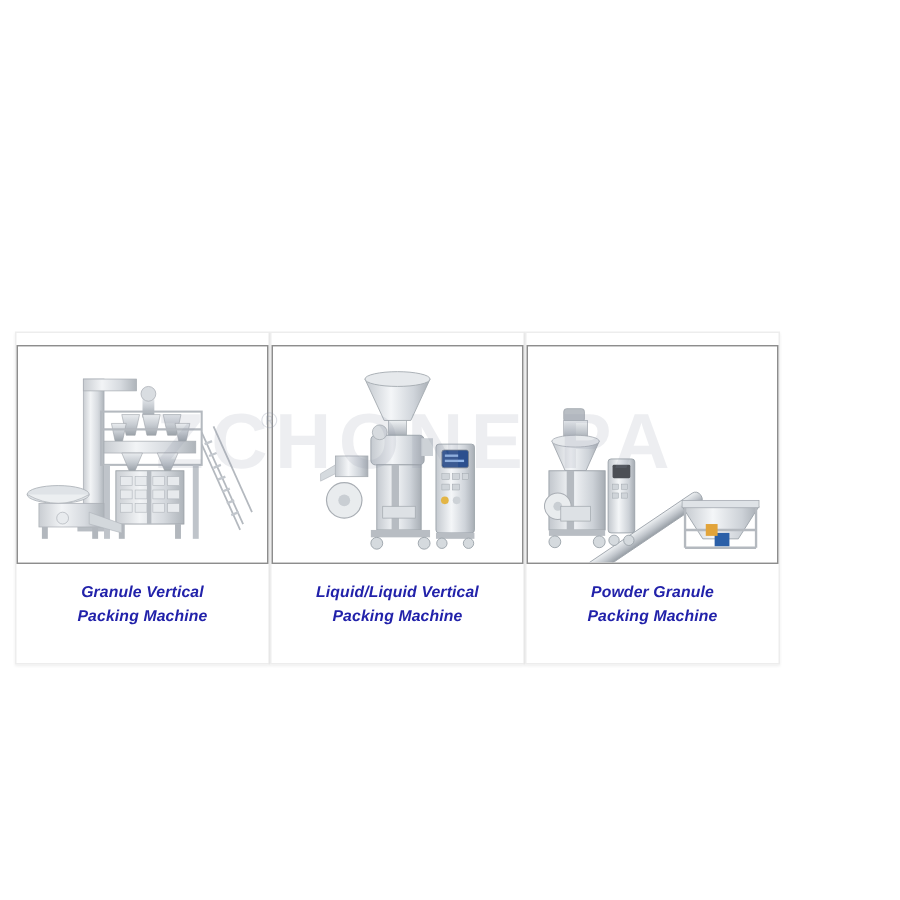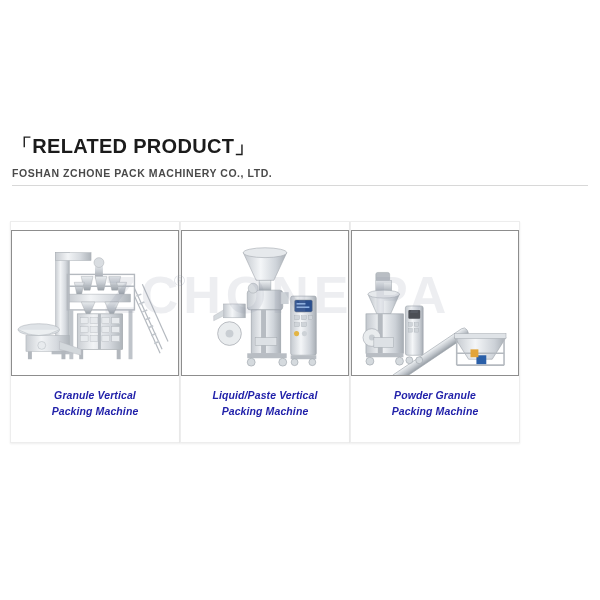--- a/index.html
+++ b/index.html
@@ -121,25 +121,20 @@
     top: 10px;
     font-size: 15px;
     color: rgba(140,150,170,0.30);
   }
 </style>
 </head>
 <body>
 
 <div class="page">
 
-  <div class="header">
-    <div class="header-title">「RELATED PRODUCT」</div>
-    <div class="header-sub">FOSHAN ZCHONE PACK MACHINERY CO., LTD.</div>
-    <div class="header-rule"></div>
-  </div>
 
   <div class="cards">
 
     <div class="card">
       <div class="thumb">
         <svg viewBox="0 0 168 146" xmlns="http://www.w3.org/2000/svg">
           <defs>
             <linearGradient id="g1" x1="0" y1="0" x2="1" y2="0">
               <stop offset="0%" stop-color="#c9cdd2"></stop>
               <stop offset="35%" stop-color="#f2f4f6"></stop>
@@ -286,21 +281,21 @@
           <rect x="110" y="126" width="26" height="4" fill="#b8bdc3"></rect>
           <circle cx="70" cy="133" r="4" fill="#d5dade" stroke="#9aa1a8" stroke-width="0.6"></circle>
           <circle cx="102" cy="133" r="4" fill="#d5dade" stroke="#9aa1a8" stroke-width="0.6"></circle>
           <circle cx="114" cy="133" r="3.5" fill="#d5dade" stroke="#9aa1a8" stroke-width="0.6"></circle>
           <circle cx="132" cy="133" r="3.5" fill="#d5dade" stroke="#9aa1a8" stroke-width="0.6"></circle>
 
           <rect x="74" y="108" width="22" height="8" fill="#dde1e5" stroke="#a3a9af" stroke-width="0.5"></rect>
         </svg>
       </div>
       <div class="caption">
-        <span>Liquid/Paste Vertical</span>
+        <span>Liquid/Liquid Vertical</span>
         <span class="l2">Packing Machine</span>
       </div>
     </div>
 
     <div class="card">
       <div class="thumb">
         <svg viewBox="0 0 168 146" xmlns="http://www.w3.org/2000/svg">
           <defs>
             <linearGradient id="g3" x1="0" y1="0" x2="1" y2="0">
               <stop offset="0%" stop-color="#c2c7cd"></stop>

